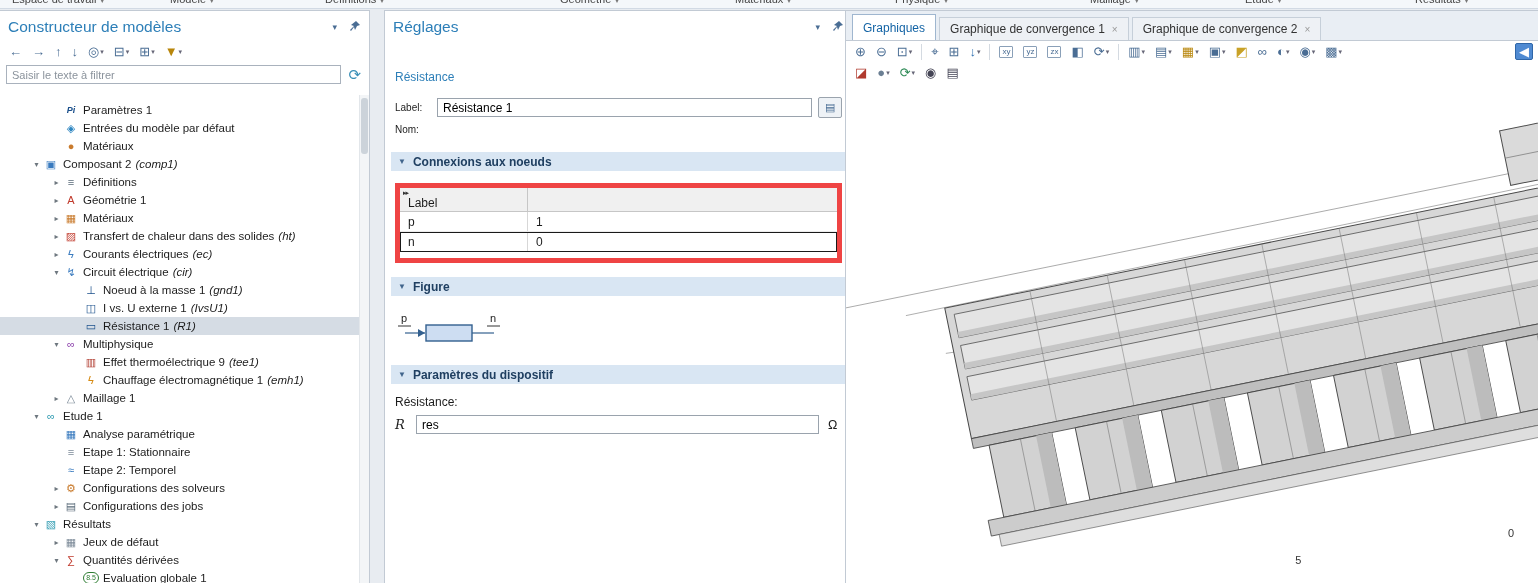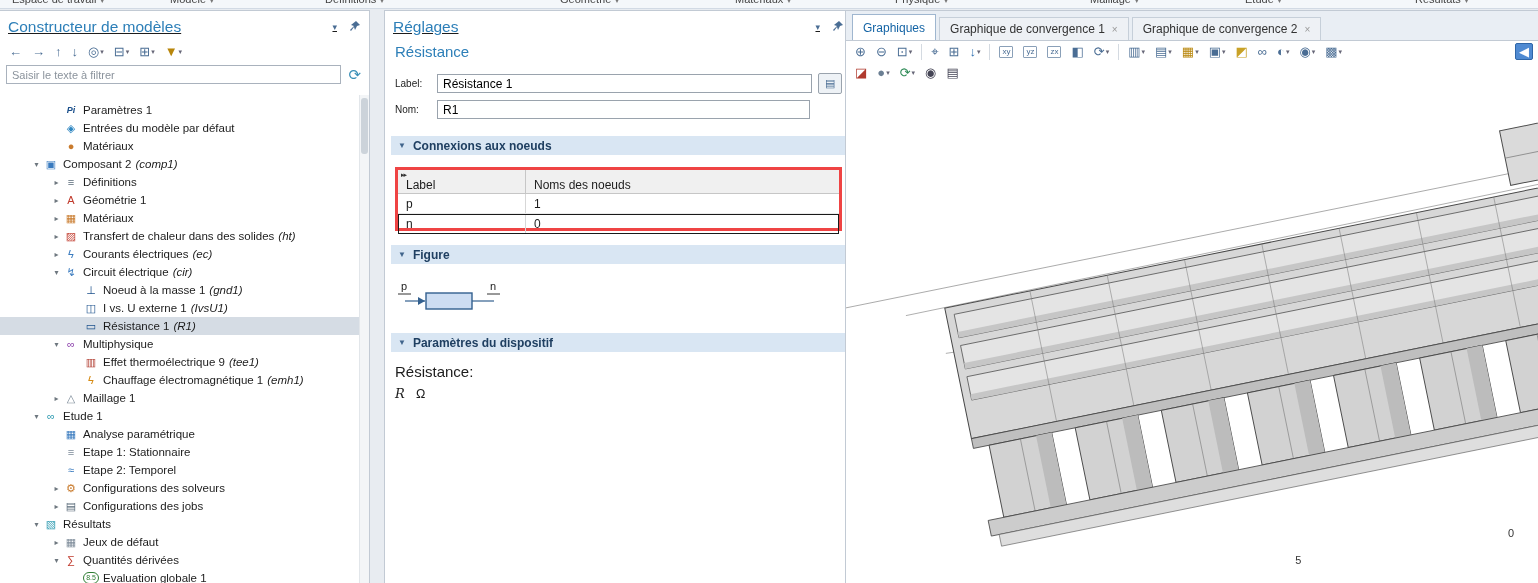--- a/index.html
+++ b/index.html
@@ -14,23 +14,23 @@
     background:#f4f7fa; border-bottom:1px solid #d2dae4; overflow:hidden; z-index:5; }
   .ribbon-tab { position:absolute; top:-7px; font-size:11px; color:#444; white-space:nowrap; }
   .ribbon-tab .caret { font-size:7px; color:#777; margin-left:4px; }
 
   
   .panel { position:absolute; top:10px; bottom:0; background:#fff; border:1px solid #c2cad4; border-bottom:none; }
   .panel.left   { left:0;     width:370px; border-left:none; }
   .panel.middle { left:384px; width:469px; }
   .panel.right  { left:845px; width:693px; border-right:none; }
 
-  .phead { display:flex; align-items:center; height:30px; padding:2px 8px 0;text-decoration:underline; }
+  .phead { display:flex; align-items:center; height:30px; padding:2px 8px 0; }
   .ptitle { color:#2d7fb8; font-size:15.5px; }
-  .psub   { color:#2d7fb8; font-size:15px; padding:2px 10px 10px; }
+  .psub   { color:#2d7fb8; font-size:12px; padding:2px 10px 10px;margin-top:27px; }
   .phead-icons { margin-left:auto; display:flex; gap:12px; align-items:center; color:#4a6d94; }
   .phead-icons .hbtn { background:none; border:none; padding:0; color:#4a6d94; font-size:9px; cursor:default; }
 
   
   .tbrow { display:flex; align-items:center; gap:2px; padding:2px 5px; }
   .tb-btn { display:inline-flex; align-items:center; gap:1px; background:none; border:1px solid transparent;
     padding:1px 3px; font-size:13px; color:#4a6d94; line-height:1.1; cursor:default; border-radius:2px; }
   .tb-btn .glyph { font-size:13px; line-height:1; }
   .tb-btn.boxed .glyph { font-size:8px; border:1px solid #8aa0b8; padding:1px 2px; border-radius:1px; }
   .tb-btn .dd { font-size:7px; color:#667; }
@@ -61,33 +61,33 @@
   .field-row { display:flex; align-items:center; gap:6px; padding:3px 10px; }
   .field-label { width:36px; font-size:10px; flex:none; }
   .field-row input { flex:1; height:19px; border:1px solid #9aa3ad; font-size:12px; padding:0 5px; }
   .side-btn { width:24px; height:21px; flex:none; border:1px solid #9aa3ad; background:#eef2f6; color:#4a6d94;
     font-size:11px; line-height:1; border-radius:2px; cursor:default; }
 
   .sec { display:flex; align-items:center; gap:7px; background:#d9e6f3; height:19px; margin:14px 6px 0;
     padding:0 7px; font-size:12px; font-weight:bold; color:#1f3f61; }
   .sec .tri { font-size:8px; color:#41658c; font-weight:normal; }
 
-  .ctable { margin:12px 10px 0; border:3px solid #ef4444; height:64px; font-size:12px; background:#fff; }
+  .ctable { margin:12px 10px 0; border:5px solid #ef4444; height:80px; font-size:12px; background:#fff; }
   .ct-head { display:flex; background:#f0f0f0; border-bottom:1px solid #c6c6c6; height:24px; }
   .ct-h1 { width:128px; border-right:1px solid #c6c6c6; position:relative; padding:8px 0 0 8px; }
   .ct-corner { position:absolute; top:1px; left:3px; font-size:7px; color:#333; letter-spacing:-1px; }
   .ct-h2 { flex:1; padding:8px 0 0 8px; }
   .ct-row { display:flex; height:20px; border-bottom:1px solid #ececec; }
   .ct-row.focused { outline:1px solid #1a1a1a; outline-offset:-1px; }
   .ct-c1 { width:128px; border-right:1px solid #d7d7d7; padding:3px 0 0 8px; }
   .ct-c2 { flex:1; padding:3px 0 0 8px; }
 
   .figure-wrap { padding:13px 12px 2px; }
 
-  .dev-label { font-size:15px; padding:11px 10px 2px; }
+  .dev-label { font-size:12px; padding:11px 10px 2px; }
   .dev-row { display:flex; align-items:center; gap:9px; padding:4px 10px; }
   .dev-sym { font-family:"DejaVu Serif", serif; font-style:italic; font-size:13px; width:12px; flex:none; }
   .dev-row input { flex:1; height:19px; border:1px solid #9aa3ad; font-size:12px; padding:0 5px; }
   .dev-unit { font-size:12.5px; width:14px; flex:none; }
 
   
   .gtabs { display:flex; align-items:flex-end; height:30px; background:#e9eef4; border-bottom:1px solid #c2cad4;
     padding:0 0 0 6px; gap:3px; }
   .gtab { display:flex; align-items:center; gap:7px; height:23px; padding:0 10px; font-size:12px;
     background:#eef1f5; border:1px solid #c6cfd9; border-bottom:none; color:#333; cursor:default; }
@@ -321,35 +321,33 @@
   </div>
   <div class="psub">Résistance</div>
 
   <div class="field-row">
     <span class="field-label">Label:</span>
     <input type="text" value="Résistance 1" style="">
     <button class="side-btn"><span>▤</span></button>
   </div>
   <div class="field-row" style="padding-right:42px;">
     <span class="field-label">Nom:</span>
-    <input type="text" value="R1" style="">
   </div>
 
   <div class="sec">
     <span class="tri">▼</span>
     <span>Connexions aux noeuds</span>
   </div>
 
   <div class="ctable">
     <div class="ct-head">
       <div class="ct-h1">
         <span class="ct-corner">▸▸</span>
         <span>Label</span>
       </div>
-      <div class="ct-h2">Noms des noeuds</div>
     </div>
     <div>
         <div class="ct-row">
           <div class="ct-c1">p</div>
           <div class="ct-c2">1</div>
         </div>
         <div class="ct-row focused">
           <div class="ct-c1">n</div>
           <div class="ct-c2">0</div>
         </div>
@@ -375,20 +373,21 @@
   </div>
 
   <div class="sec">
     <span class="tri">▼</span>
     <span>Paramètres du dispositif</span>
   </div>
 
   <div class="dev-label">Résistance:</div>
   <div class="dev-row">
     <span class="dev-sym">R</span>
+    <input type="text" value="res" style="">
     <span class="dev-unit">Ω</span>
   </div>
 </section>
 
 <section class="panel right">
   <div class="gtabs">
       <div class="gtab active">
         <span>Graphiques</span>
       </div>
       <div class="gtab">

